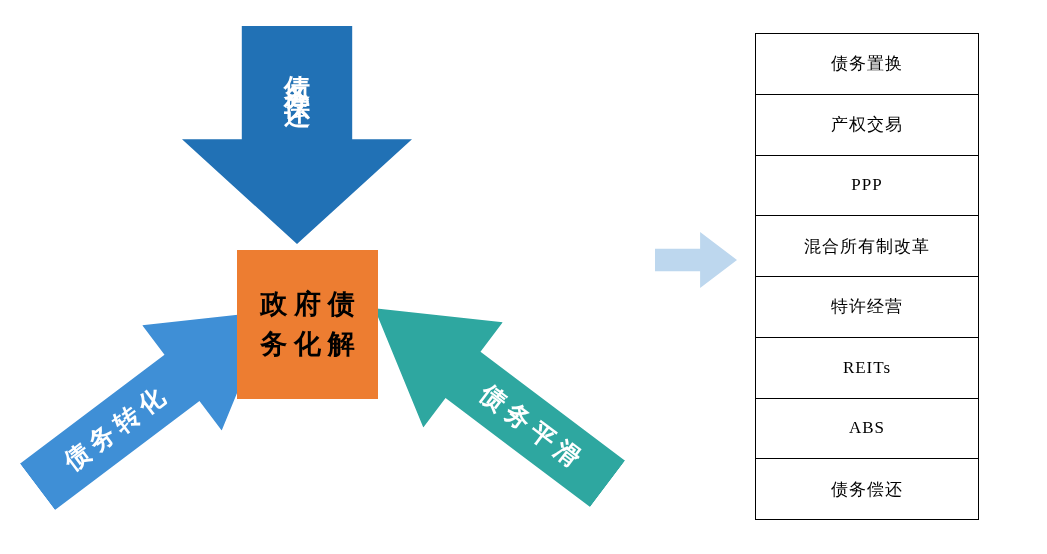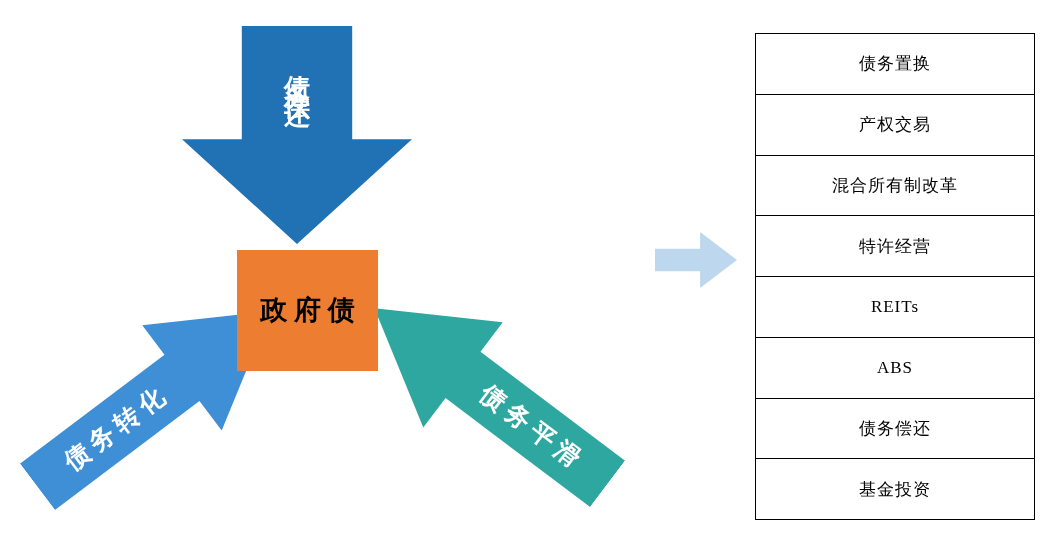--- a/index.html
+++ b/index.html
@@ -46,35 +46,35 @@
   }
   .arrow-right .hlabel{
     position:absolute;left:40%;top:50%;width:56%;
     transform:translateY(-50%);
     text-align:center;color:#ffffff;font-size:25px;font-weight:bold;
     letter-spacing:6px;white-space:nowrap;
   }
 
   
   .center-box{
-    position:absolute;left:237px;top:250px;width:141px;height:121px;
+    position:absolute;left:237px;top:250px;width:141px;height:149px;
     display:flex;flex-direction:column;align-items:center;justify-content:center;
     color:#000000;font-size:27px;font-weight:bold;line-height:1.45;
     text-align:center;white-space:nowrap;
   }
 
   
   .connector{
     position:absolute;left:655px;top:232px;width:82px;height:56px;
     clip-path:polygon(0 30%,55% 30%,55% 0,100% 50%,55% 100%,55% 70%,0 70%);
   }
 
   
   .strategy-table{
-    position:absolute;left:755px;top:33px;width:280px;height:487px;
+    position:absolute;left:755px;top:33px;width:224px;height:487px;
     display:flex;flex-direction:column;
     border:1px solid #000000;box-sizing:border-box;background:#ffffff;
   }
   .trow{
     flex:1;display:flex;align-items:center;justify-content:center;
     font-size:17px;color:#000000;letter-spacing:1px;
     border-bottom:1px solid #000000;box-sizing:border-box;
   }
   .trow:last-child{border-bottom:none;}
 </style>
@@ -90,28 +90,29 @@
   <div class="arrow arrow-left" style="background: rgb(63, 143, 214);">
     <div class="hlabel">债务转化</div>
   </div>
 
   <div class="arrow arrow-right" style="background: rgb(46, 167, 160);">
     <div class="hlabel">债务平滑</div>
   </div>
 
   <div class="center-box" style="background: rgb(237, 125, 49);">
     <span>政 府 债</span>
+    <span>务 化 解</span>
   </div>
 
   <div class="connector" style="background: rgb(189, 215, 238);"></div>
 
   <div class="strategy-table">
       <div class="trow">债务置换</div>
       <div class="trow">产权交易</div>
+      <div class="trow">PPP</div>
       <div class="trow">混合所有制改革</div>
       <div class="trow">特许经营</div>
       <div class="trow">REITs</div>
       <div class="trow">ABS</div>
       <div class="trow">债务偿还</div>
-      <div class="trow">基金投资</div>
     </div>
 
 </div>
 
 </body></html>

